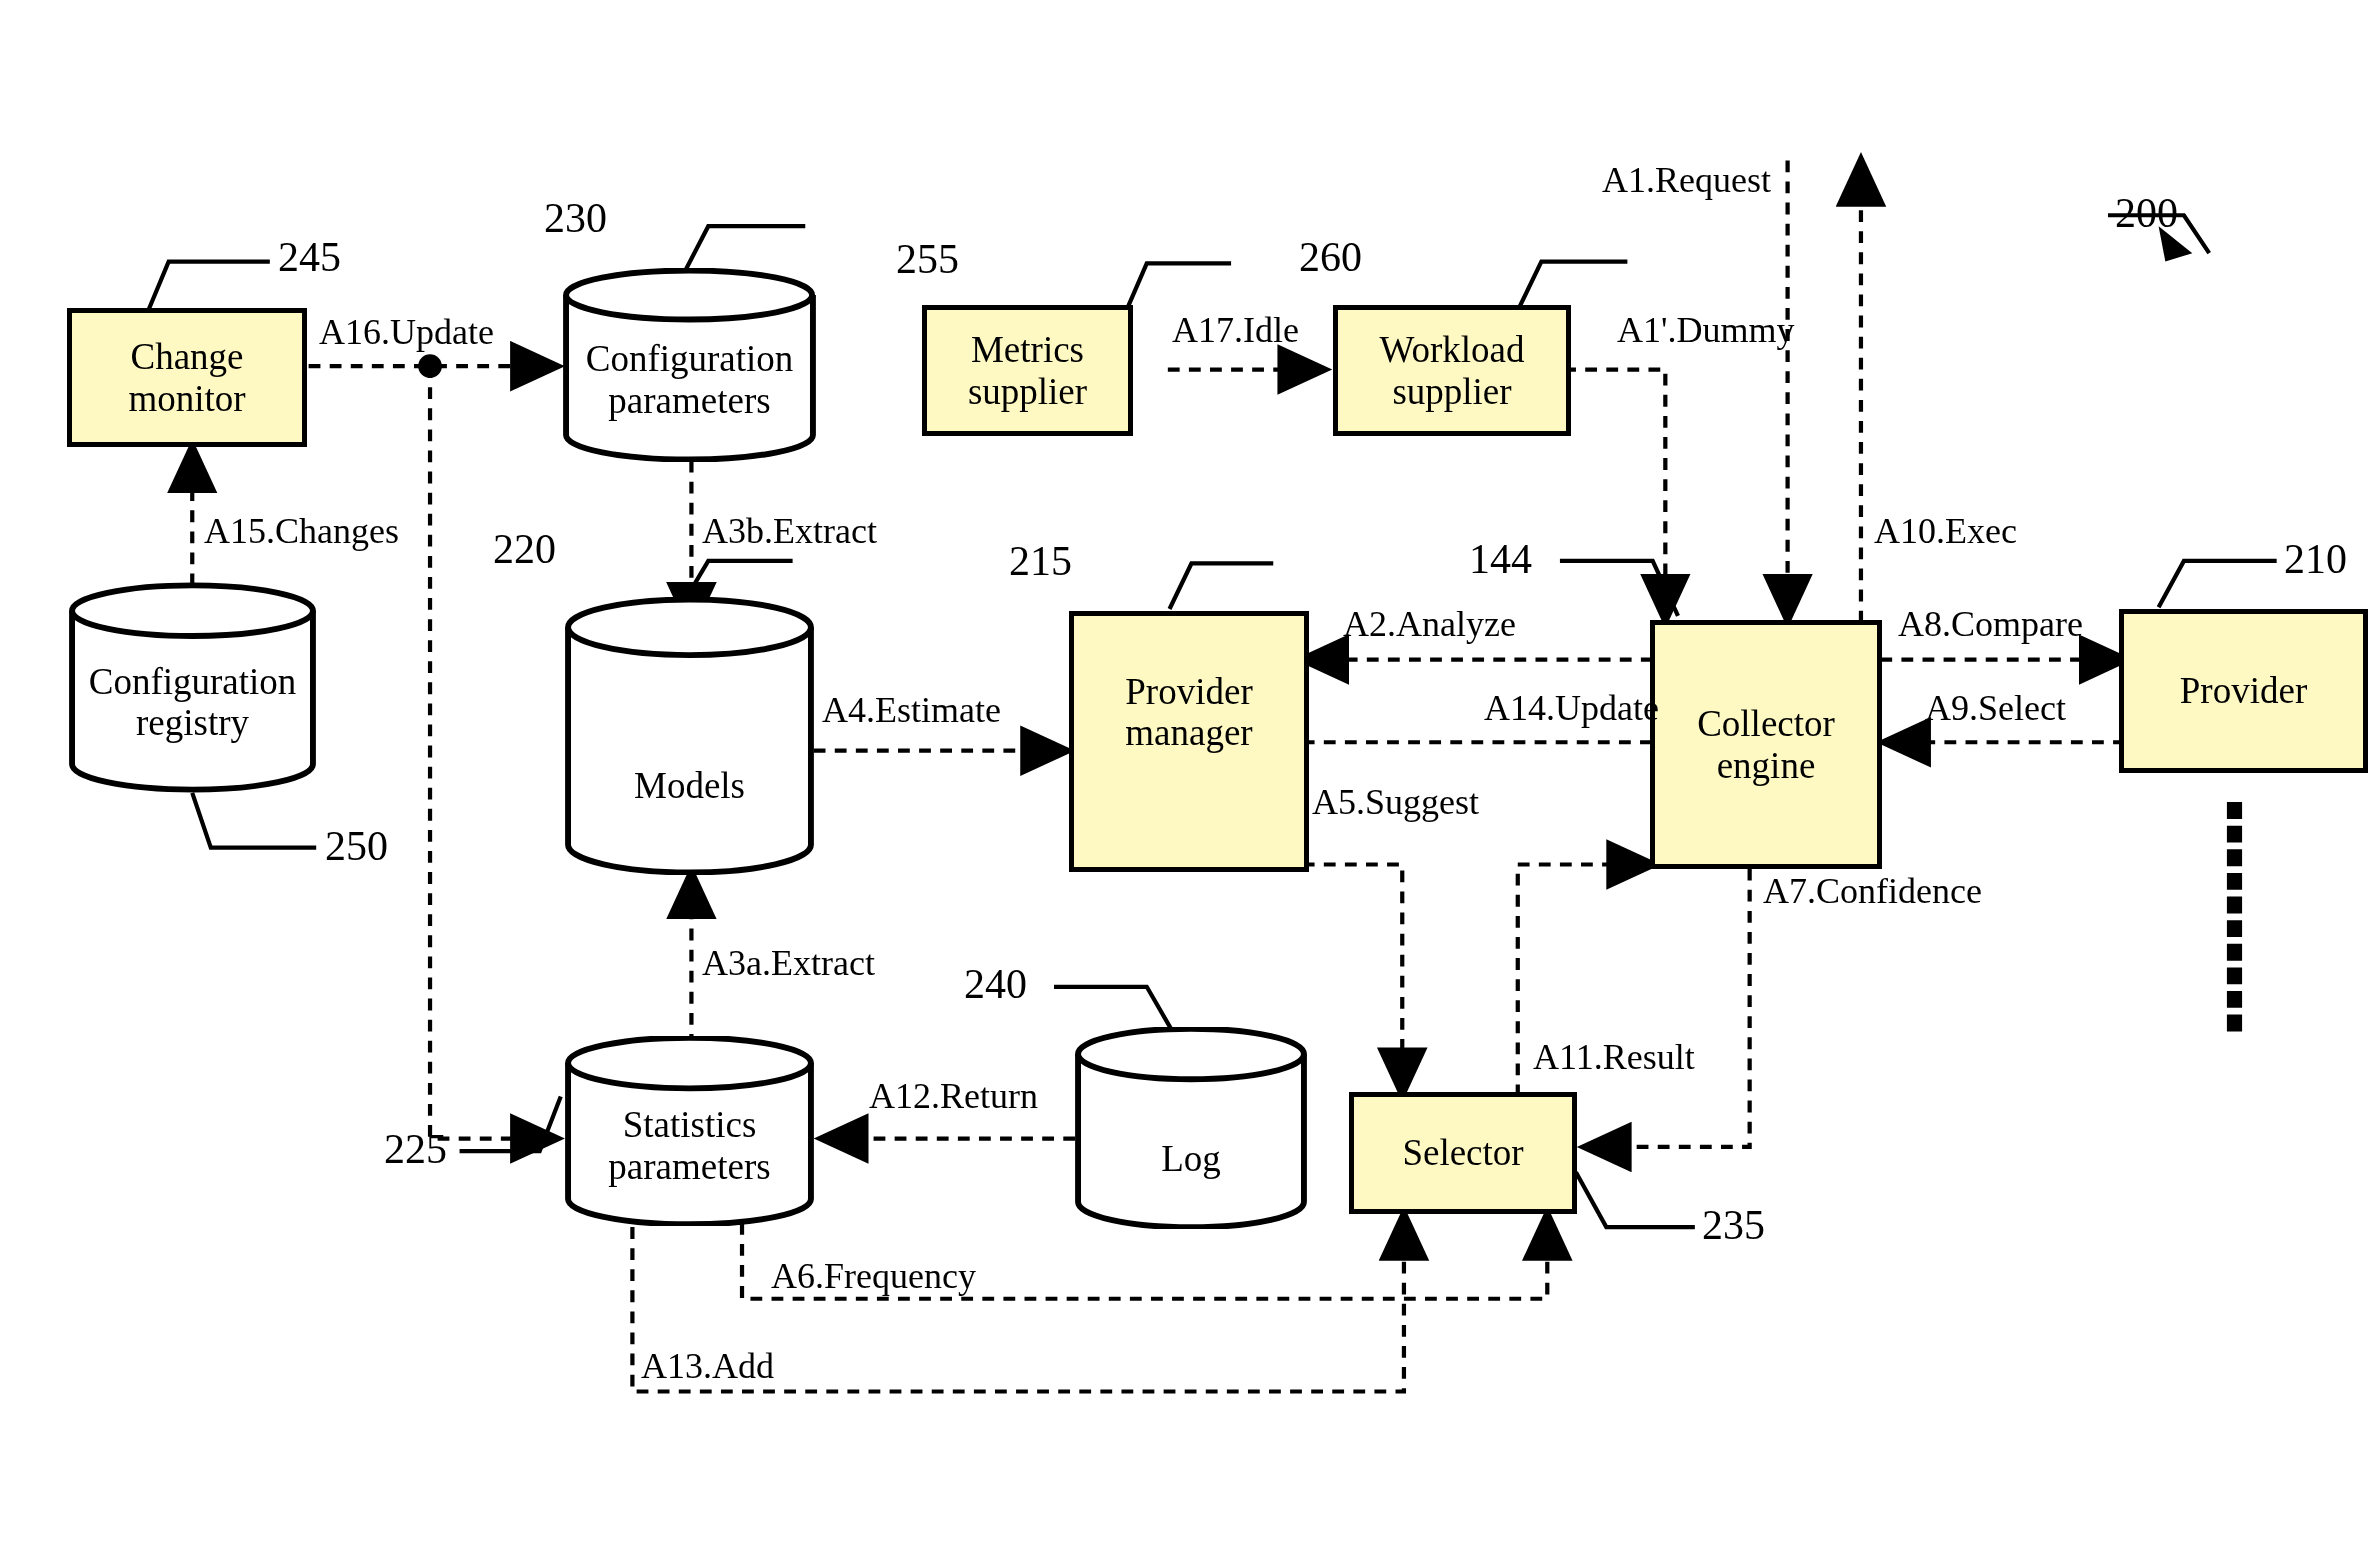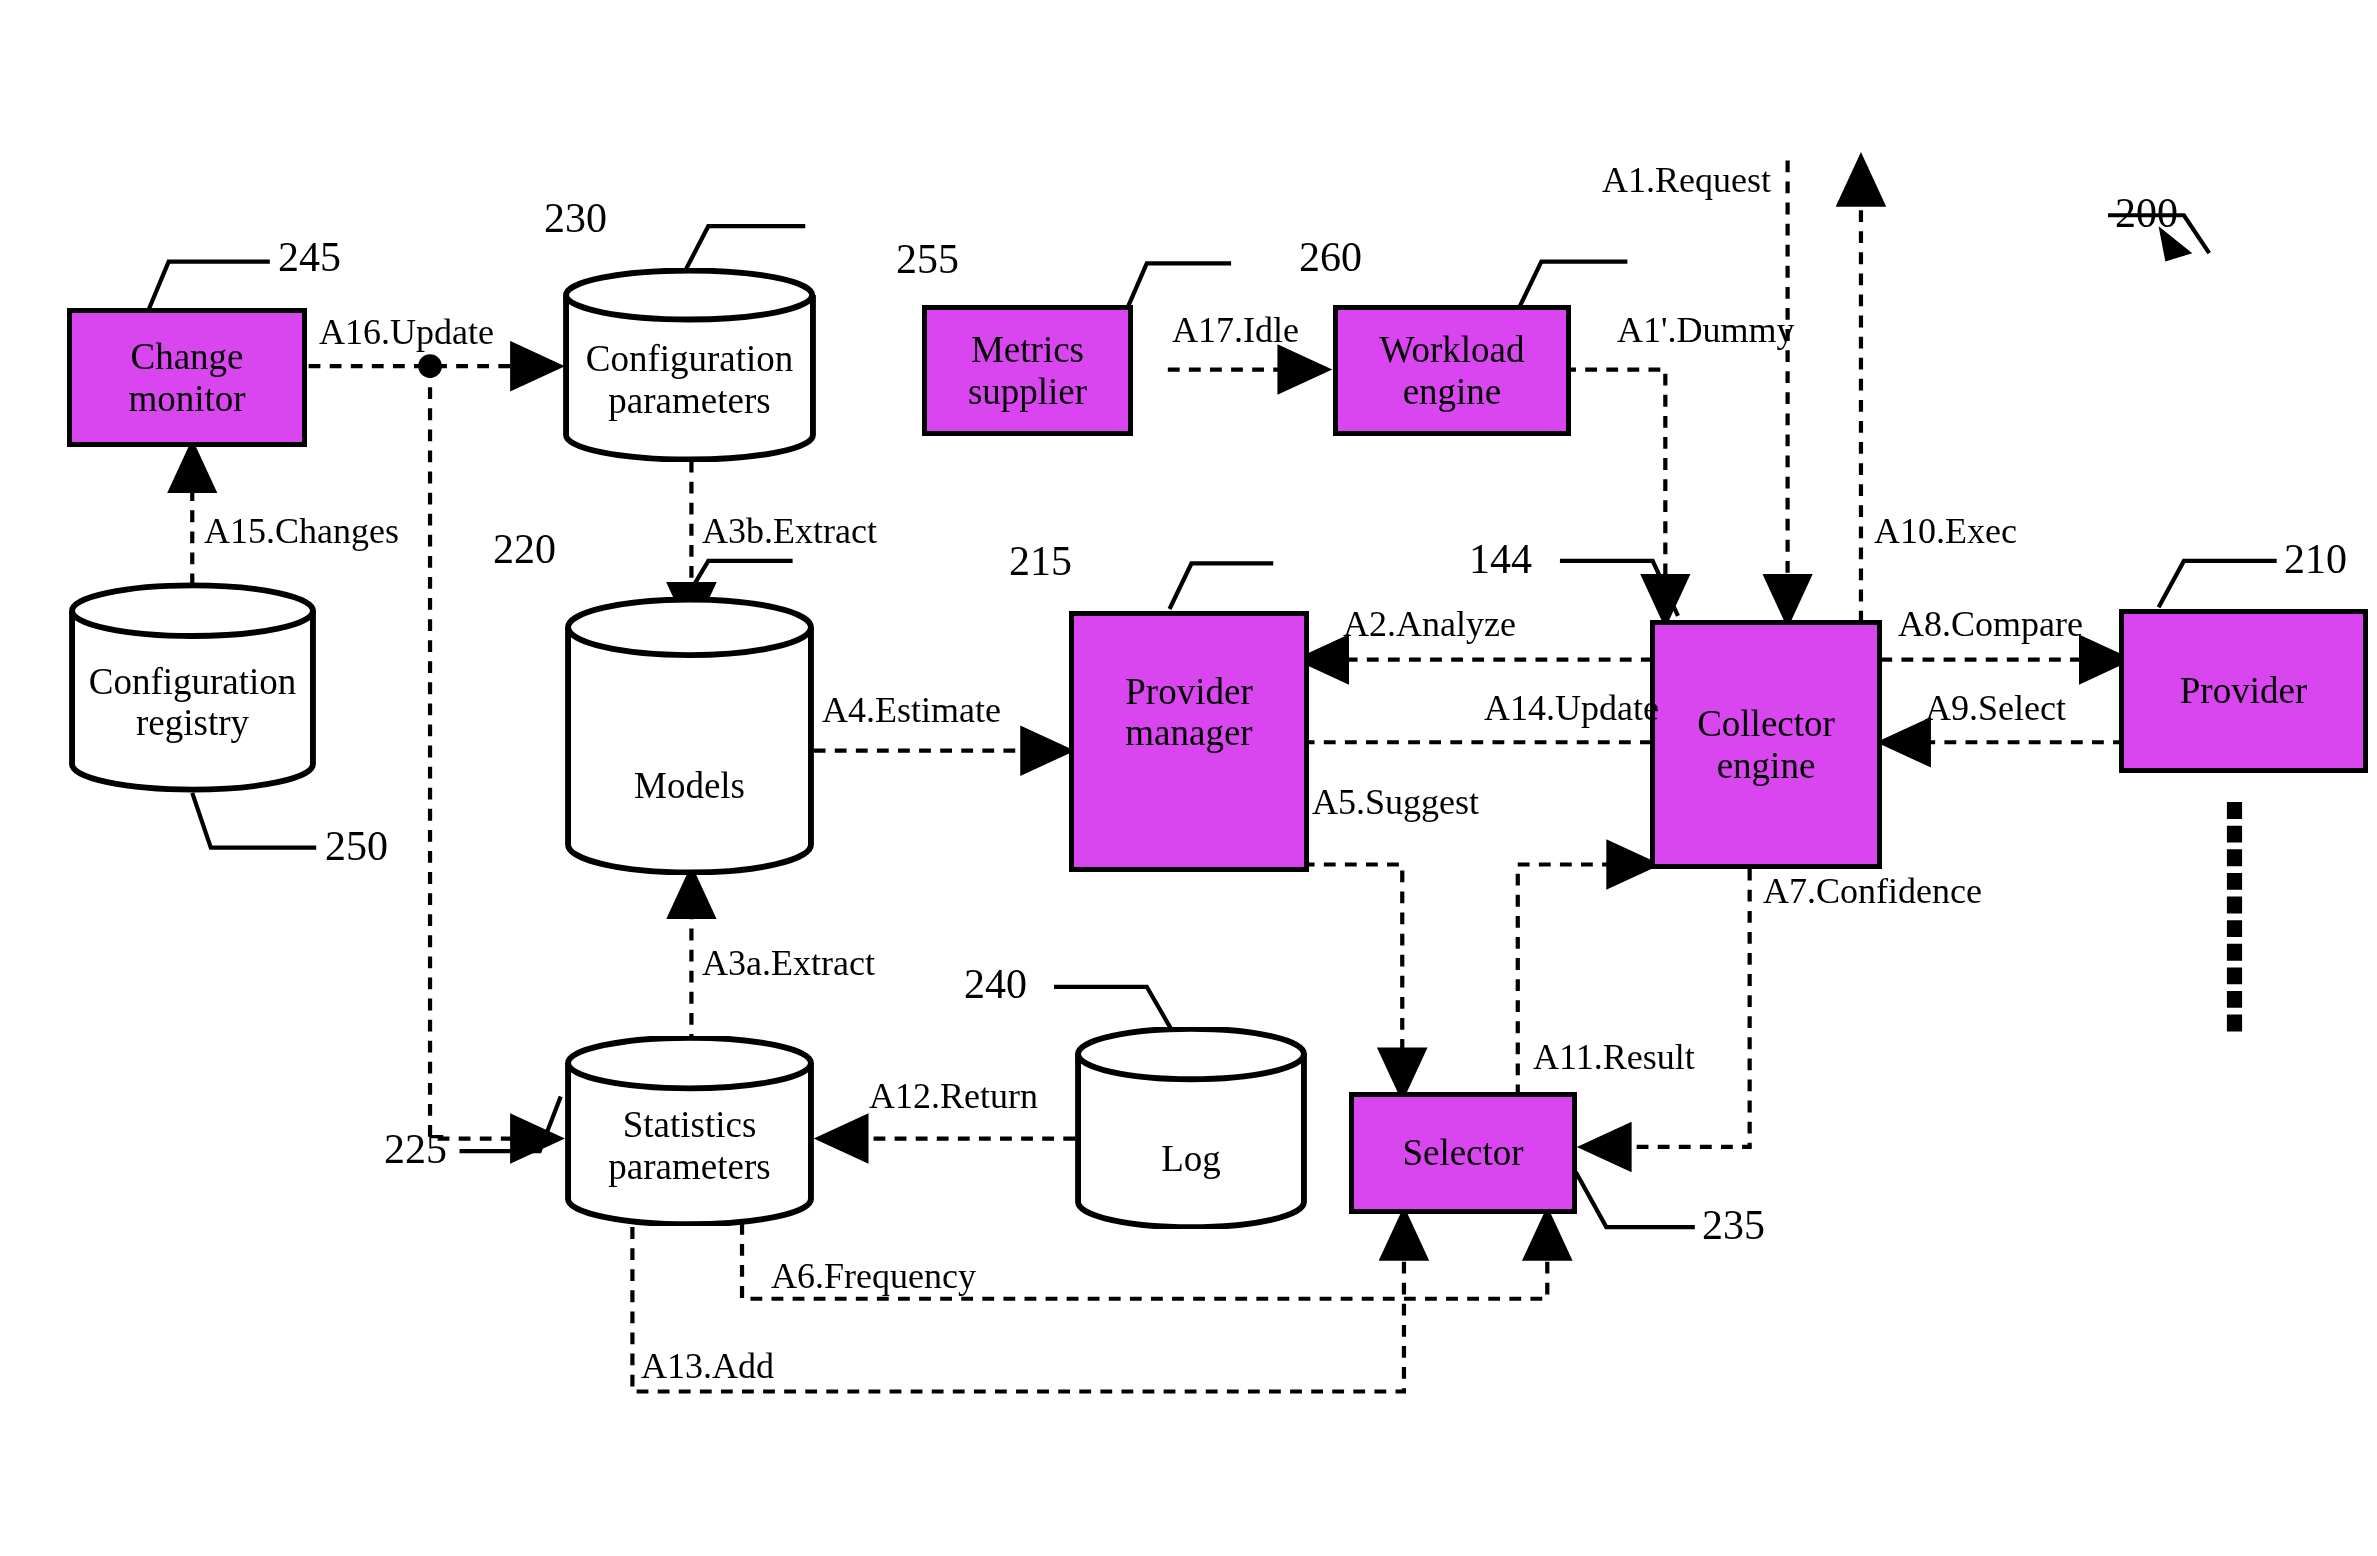--- a/index.html
+++ b/index.html
@@ -25,21 +25,21 @@
   }
   
   .node {
     position: absolute;
     box-sizing: border-box;
     display: flex;
     align-items: center;
     justify-content: center;
     text-align: center;
     line-height: 1.12;
-    background: #d946ef;
+    background: #fef9c3;
   }
   .box {
     border: 5px solid #000;
     font-size: 37px;
   }
   .box .lbl { padding: 0 5px; }
 
   
   .cyl {
     font-size: 37px;
@@ -197,21 +197,21 @@
     <span class="lbl" style="white-space:pre-line; padding-top:61px;">Log</span>
   </div>
 
   <div class="node box" style="left:922px; top:305px; width:211px; height:131px;">
     <span class="lbl" style="white-space:pre-line;">Metrics
 supplier</span>
   </div>
 
   <div class="node box" style="left:1333px; top:305px; width:238px; height:131px;">
     <span class="lbl" style="white-space:pre-line;">Workload
-engine</span>
+supplier</span>
   </div>
 
   <div class="node box" style="left:1069px; top:611px; width:240px; height:261px;">
     <span class="lbl" style="white-space:pre-line; margin-bottom:59px;">Provider
 manager</span>
   </div>
 
   <div class="node box" style="left:1650px; top:620px; width:232px; height:249px;">
     <span class="lbl" style="white-space:pre-line;">Collector
 engine</span>

